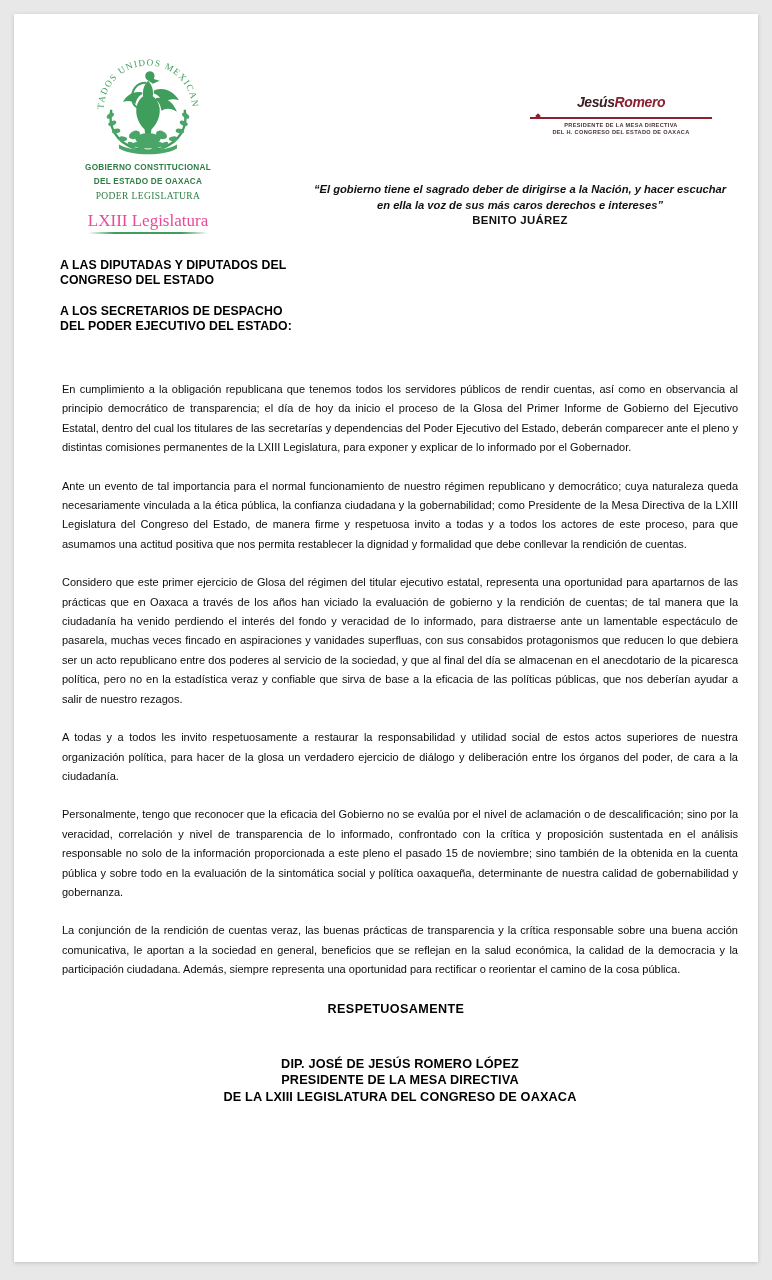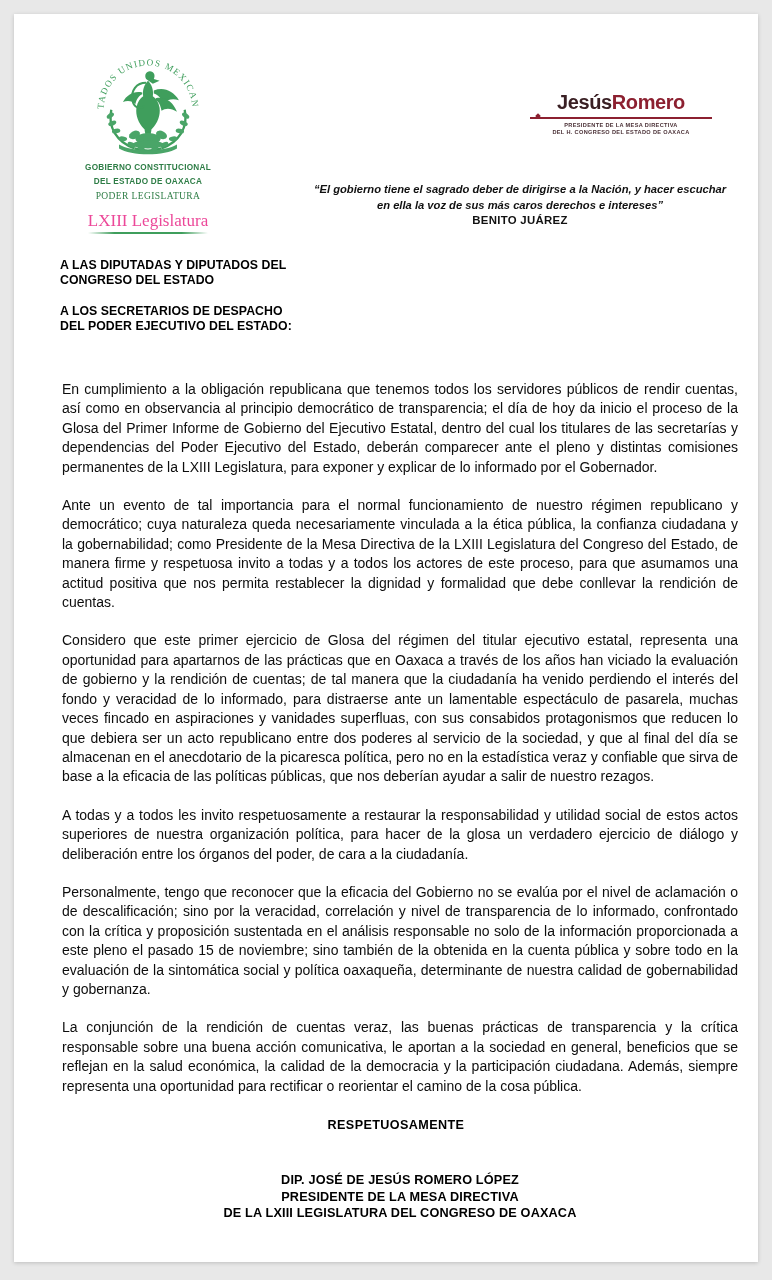--- a/index.html
+++ b/index.html
@@ -77,25 +77,26 @@
 
   
   .namelogo {
     position: absolute;
     right: 46px;
     top: 76px;
     width: 182px;
     text-align: center;
   }
   .namelogo-name {
-    font-size: 20px;
+    font-size: 14px;
     font-weight: bold;
     letter-spacing: -0.4px;
     line-height: 24px;
     white-space: nowrap;
+    font-style: italic;
   }
   .nm-first { color: #3a2024; }
   .nm-last  { color: #8c2030; }
   .namelogo-rule {
     position: relative;
     height: 1.6px;
     background: #8c2030;
     margin: 3px 0 3px 0;
   }
   .namelogo-rule:before {
@@ -151,21 +152,21 @@
     margin-bottom: 16px;
   }
 
   
   .body-copy {
     margin: 46px 48px 0 48px;
     width: 676px;
   }
   .para {
     text-align: justify;
-    font-size: 14px;
+    font-size: 11px;
     line-height: 19.4px;
     color: #0d0d0d;
     margin: 0 0 19px 0;
     hyphens: none;
   }
 
   
   .closing {
     margin-top: 22px;
     text-align: center;

